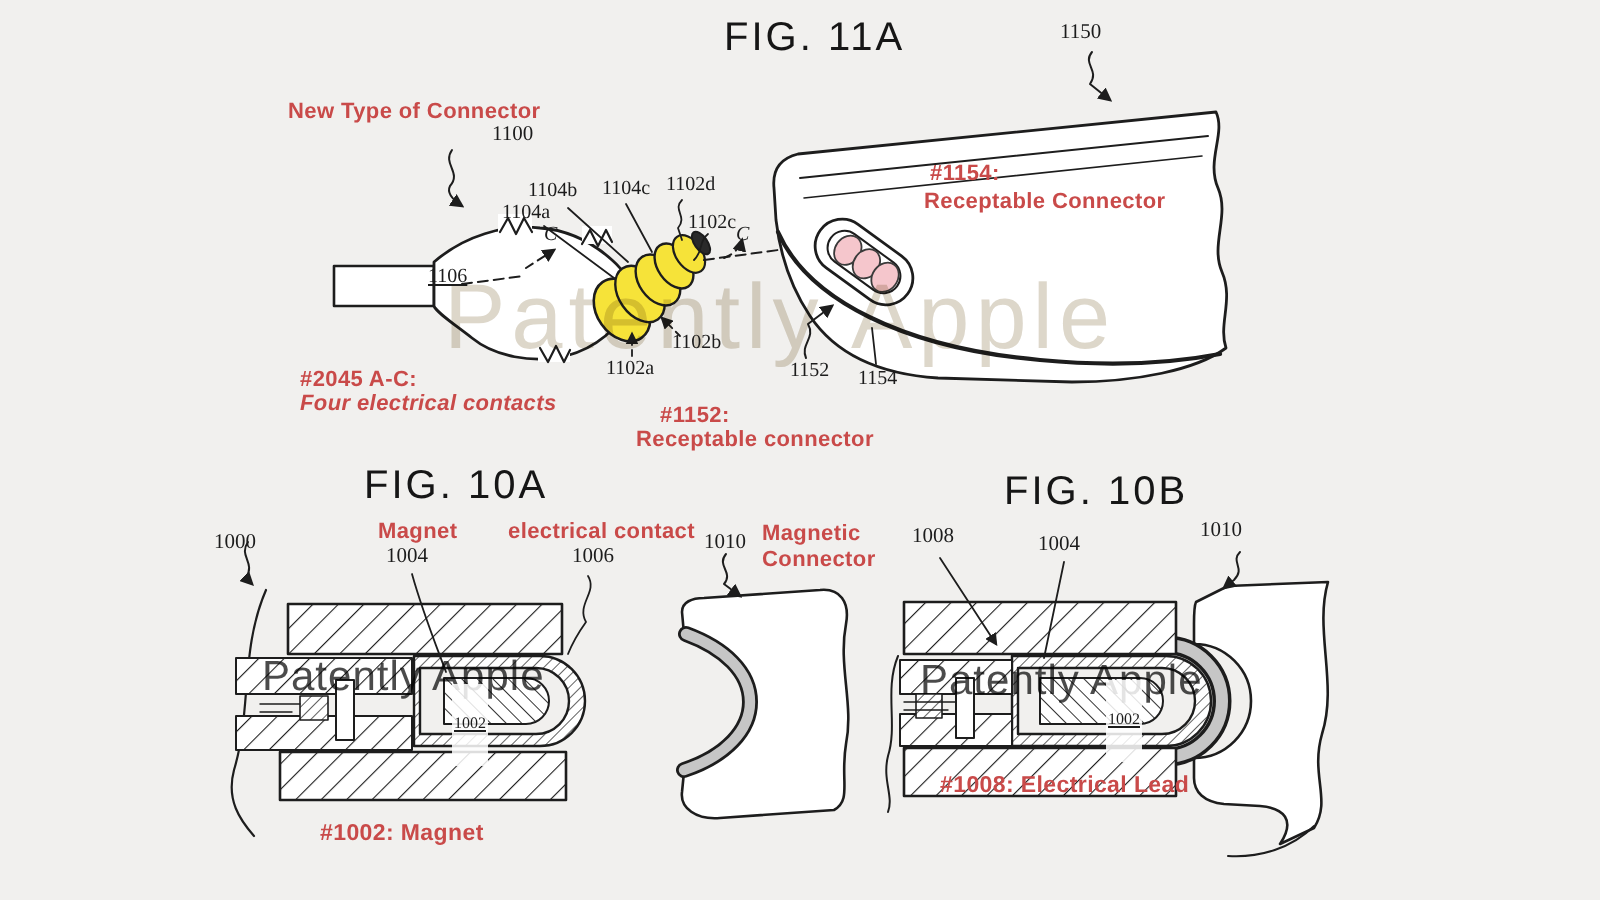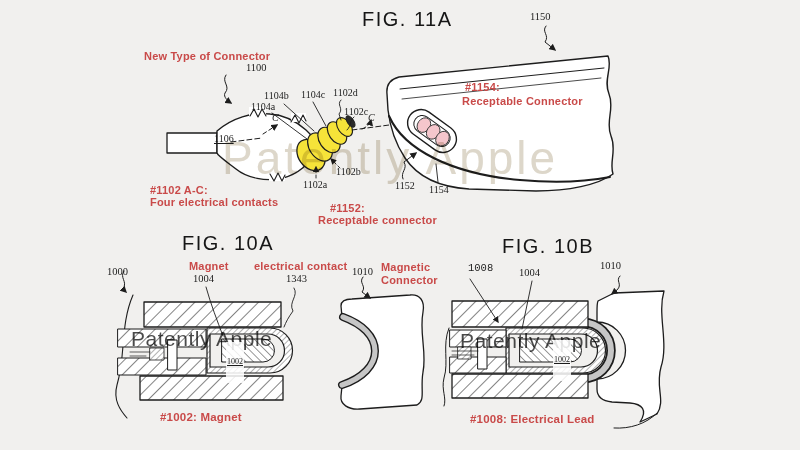--- a/index.html
+++ b/index.html
@@ -163,42 +163,42 @@
   <div class="lb sm" style="left:264px;top:90px;">1104b</div>
   <div class="lb sm" style="left:301px;top:89px;">1104c</div>
   <div class="lb sm" style="left:333px;top:87px;">1102d</div>
   <div class="lb sm" style="left:251px;top:101px;">1104a</div>
   <div class="lb sm" style="left:344px;top:106px;">1102c</div>
   <div class="lb sm ital" style="left:272px;top:112px;">C</div>
   <div class="lb sm ital" style="left:368px;top:112px;">C</div>
   <div class="lb sm und" style="left:214px;top:133px;">1106</div>
   <div class="lb sm" style="left:336px;top:166px;">1102b</div>
   <div class="lb sm" style="left:303px;top:179px;">1102a</div>
-  <div class="lb red ctr" style="left:150px;top:184px;width:126px;">#1102 A-C:</div>
-  <div class="lb red ctr" style="left:150px;top:196px;width:126px;">Four electrical contacts</div>
+  <div class="lb red ctr" style="left:150px;top:184px;width:126px;">#2045 A-C:</div>
+  <div class="lb red ctr" style="left:150px;top:196px;width:126px;font-style:italic;">Four electrical contacts</div>
   <div class="lb red ctr" style="left:465px;top:81px;width:120px;">#1154:</div>
   <div class="lb red ctr" style="left:462px;top:95px;width:146px;">Receptable Connector</div>
   <div class="lb sm" style="left:395px;top:180px;">1152</div>
   <div class="lb sm" style="left:429px;top:184px;">1154</div>
   <div class="lb red ctr" style="left:330px;top:202px;width:100px;">#1152:</div>
   <div class="lb red ctr" style="left:318px;top:214px;width:124px;">Receptable connector</div>
 
   <div class="lb title" style="left:182px;top:232px;">FIG. 10A</div>
   <div class="lb" style="left:107px;top:266px;">1000</div>
   <div class="lb red" style="left:189px;top:260px;">Magnet</div>
   <div class="lb" style="left:193px;top:273px;">1004</div>
   <div class="lb red" style="left:254px;top:260px;">electrical contact</div>
-  <div class="lb" style="left:286px;top:273px;">1343</div>
+  <div class="lb" style="left:286px;top:273px;">1006</div>
   <div class="lb tiny" style="left:226px;top:342px;">1002</div>
   <div class="lb red cap" style="left:160px;top:411px;">#1002: Magnet</div>
 
   <div class="lb" style="left:352px;top:266px;">1010</div>
   <div class="lb red" style="left:381px;top:261px;">Magnetic</div>
   <div class="lb red" style="left:381px;top:274px;">Connector</div>
 
   <div class="lb title" style="left:502px;top:235px;">FIG. 10B</div>
-  <div class="lb" style="left:468px;top:263px;font-family:Liberation Mono, monospace;">1008</div>
+  <div class="lb" style="left:456px;top:263px;">1008</div>
   <div class="lb" style="left:519px;top:267px;">1004</div>
   <div class="lb" style="left:600px;top:260px;">1010</div>
   <div class="lb tiny" style="left:553px;top:340px;">1002</div>
-  <div class="lb red cap" style="left:470px;top:413px;">#1008: Electrical Lead</div>
+  <div class="lb red cap" style="left:470px;top:387px;">#1008: Electrical Lead</div>
 
 </div>
 
 </body></html>

